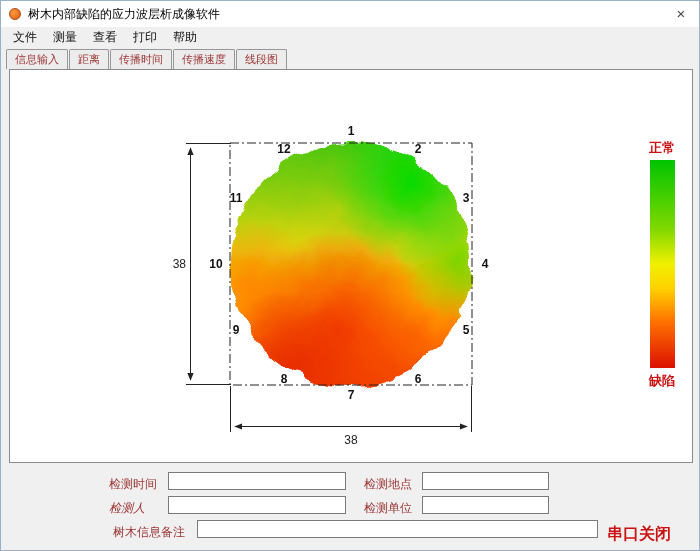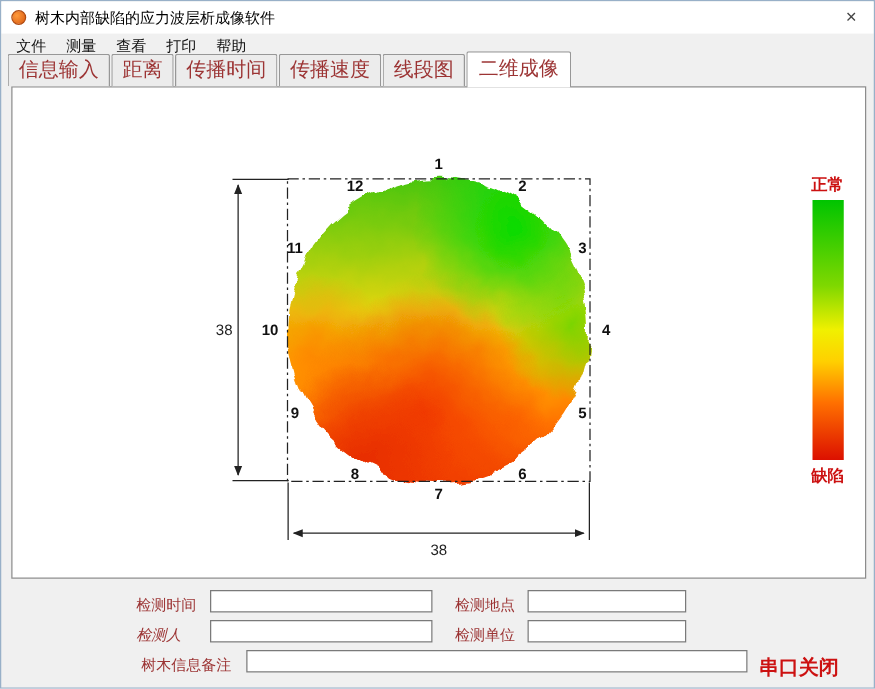--- a/index.html
+++ b/index.html
@@ -23,21 +23,21 @@
     margin-left: auto; width: 36px; height: 26px; border: none; background: transparent;
     font-size: 15px; color: #444; line-height: 26px; text-align: center;
   }
   .menubar { height: 21px; display: flex; align-items: center; padding-left: 4px; background: #f0f0f0; }
   .menu-item { font-size: 12px; color: #111; padding: 2px 8px; }
   .tabbar {
     height: 21px; display: flex; align-items: flex-end; padding-left: 5px;
     position: relative; z-index: 2;
   }
   .tab {
-    font-size: 16px; color: #9c3434; background: #ececec;
+    font-size: 11px; color: #9c3434; background: #ececec;
     border: 1px solid #979797; border-bottom: none;
     padding: 2px 8px; border-radius: 2px 2px 0 0; margin-right: 1px; white-space: nowrap;
   }
   .tab.active { background: #fff; padding: 3px 9px 4px; margin-bottom: -1px; }
   .main-panel {
     position: absolute; left: 8px; top: 68px; width: 684px; height: 394px;
     background: #fff; border: 1px solid #8c8c8c; z-index: 1;
   }
   .form-area { position: absolute; left: 0; top: 462px; width: 700px; height: 89px; }
   .f-label {
@@ -69,21 +69,20 @@
     <span class="menu-item">打印</span>
     <span class="menu-item">帮助</span>
   </div>
 
   <div class="tabbar">
     <span class="tab">信息输入</span>
     <span class="tab">距离</span>
     <span class="tab">传播时间</span>
     <span class="tab">传播速度</span>
     <span class="tab">线段图</span>
-    <span class="tab active">二维成像</span>
   </div>
 
   <div class="main-panel">
     <svg width="682" height="392" viewBox="0 0 682 392" font-family="Liberation Sans, sans-serif">
       <defs>
         <clipPath id="blob">
             <circle cx="341" cy="194" r="121"></circle>
           </clipPath>
         <filter id="displace" x="-15%" y="-15%" width="130%" height="130%">
           <feTurbulence type="fractalNoise" baseFrequency="0.04" numOctaves="3" seed="11" result="t"></feTurbulence>

